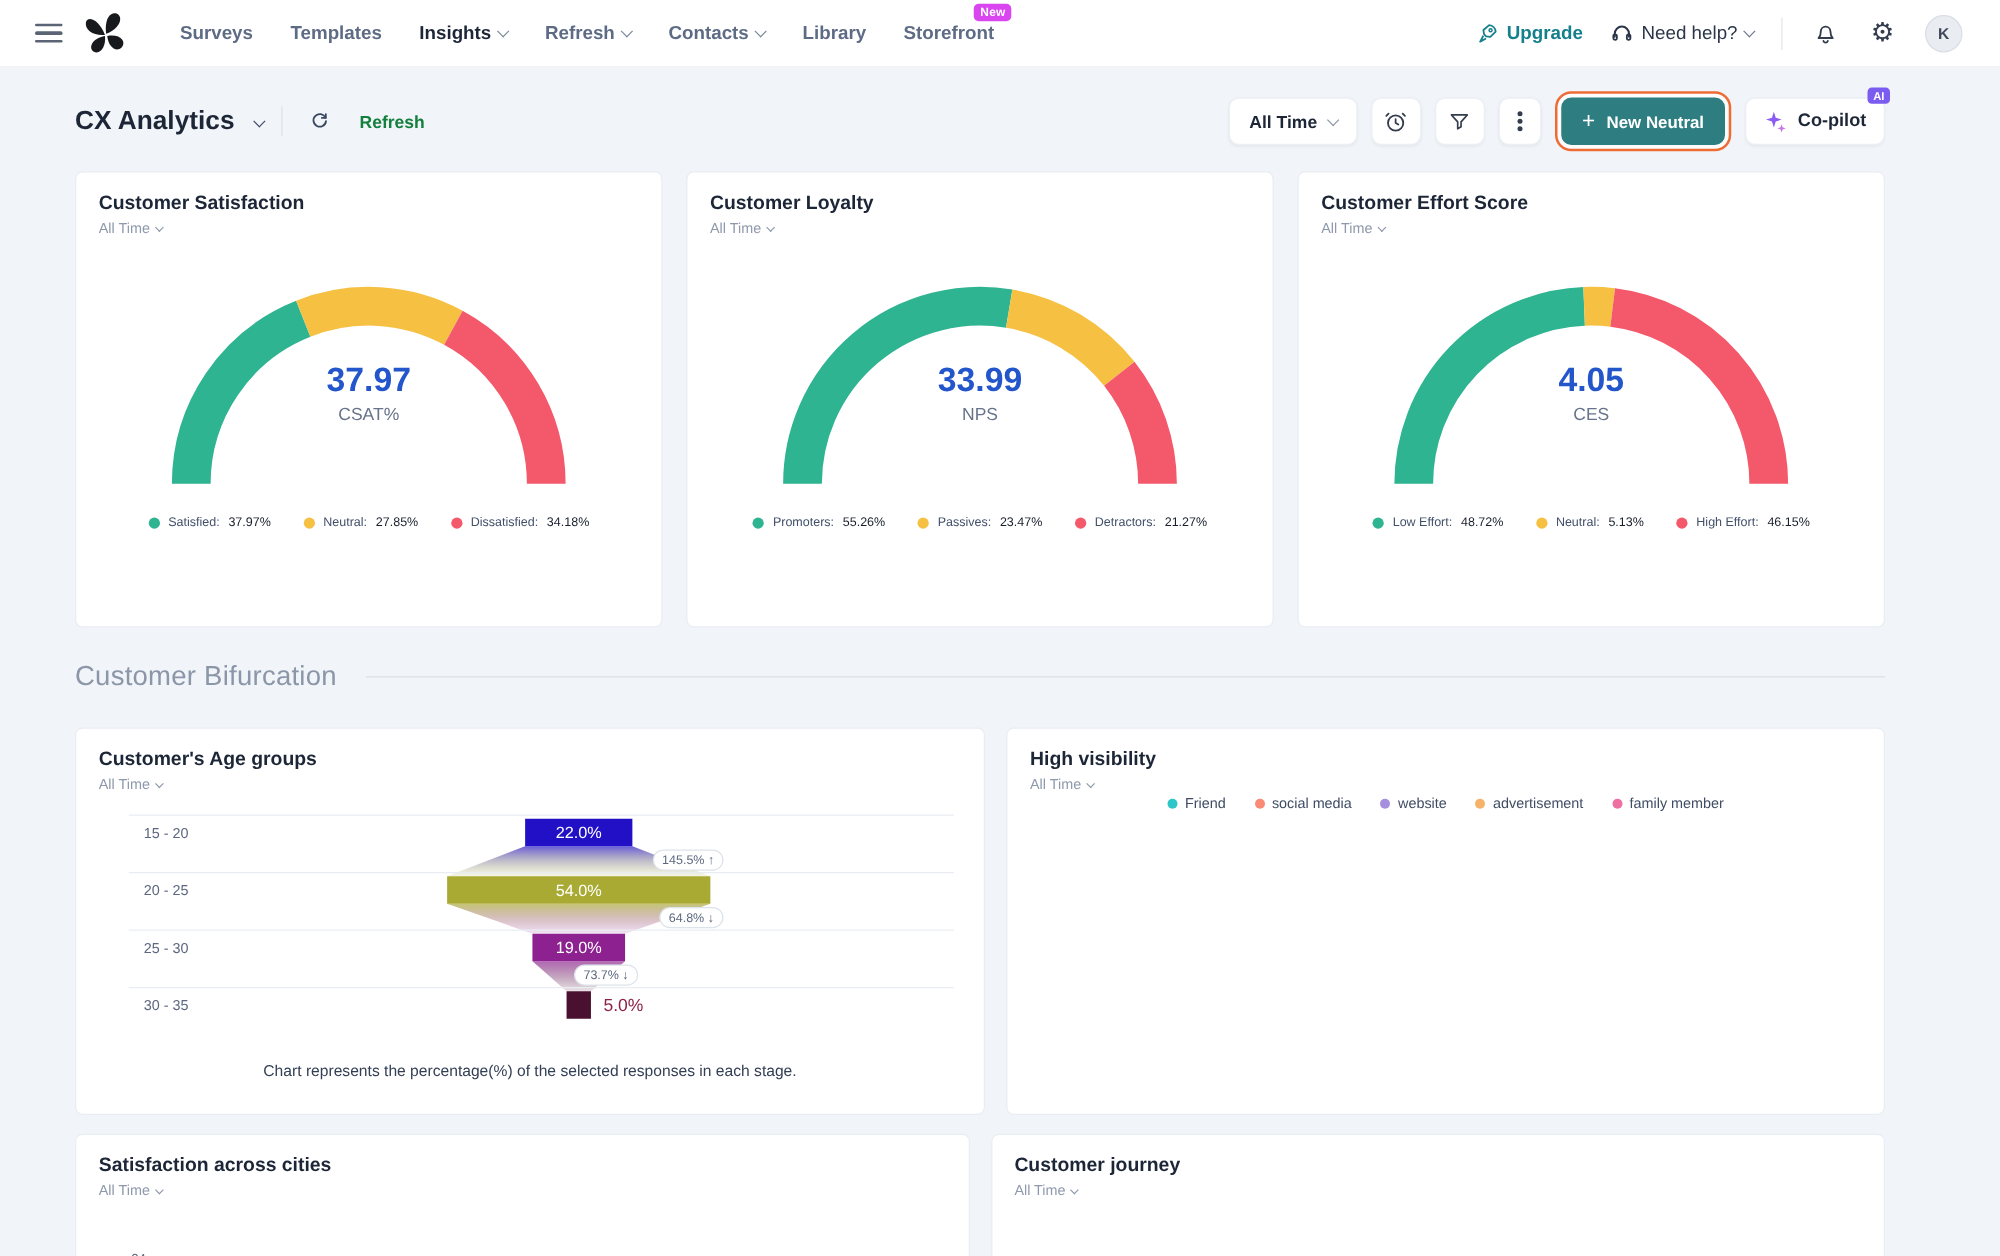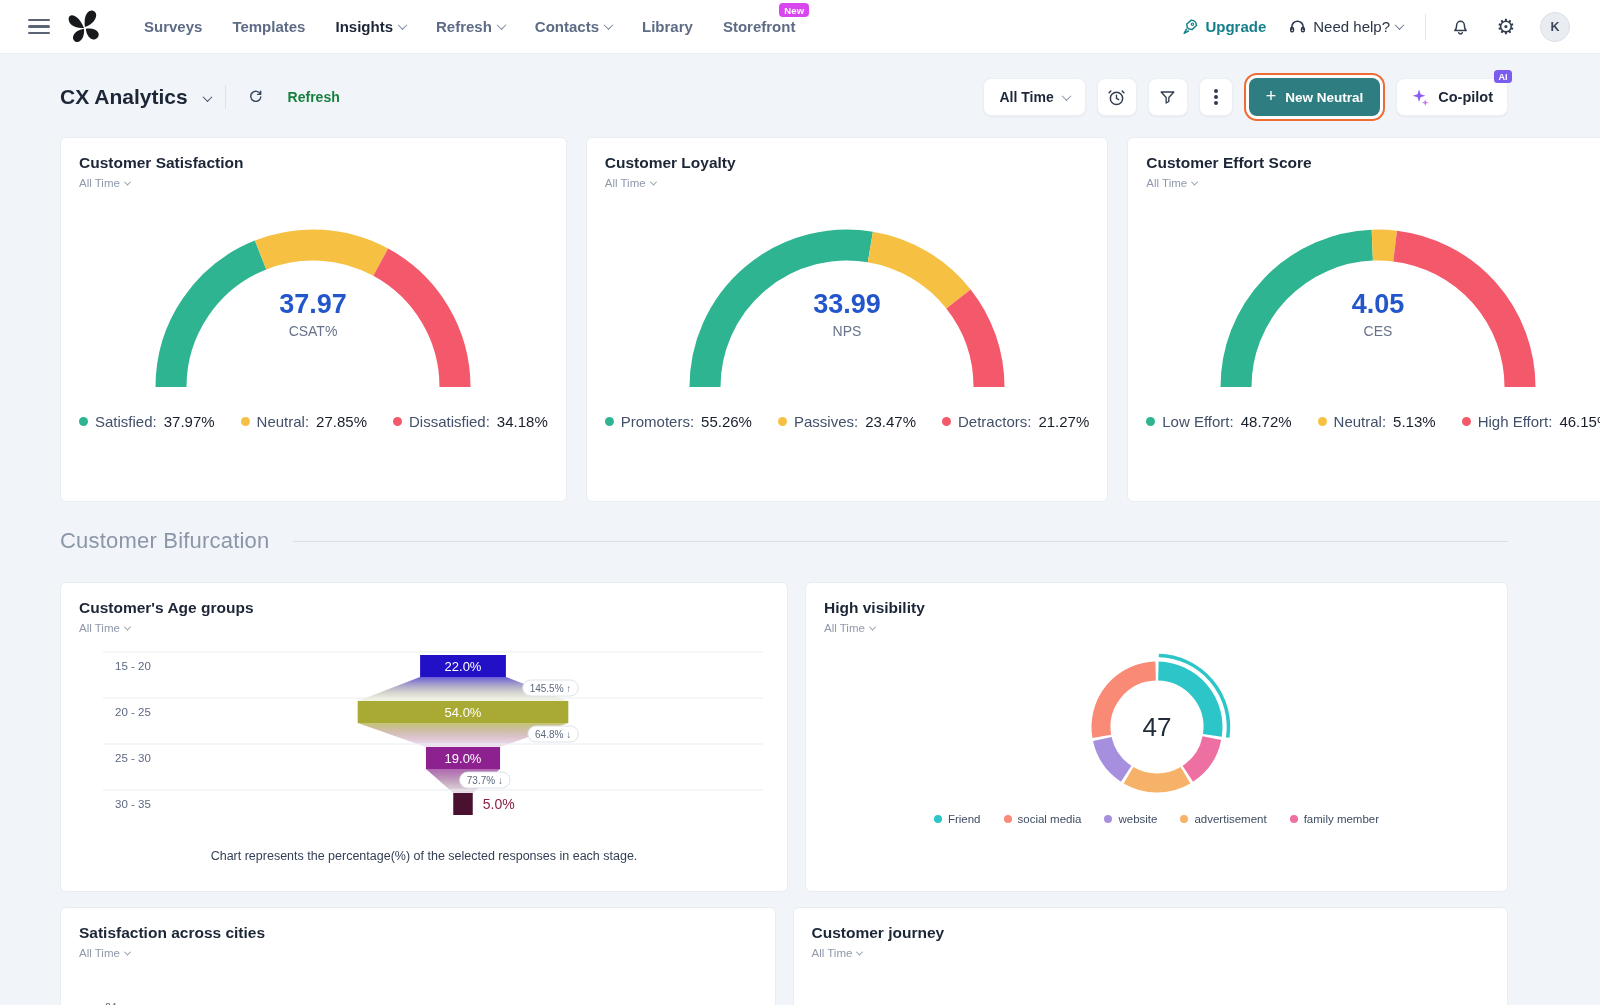--- a/index.html
+++ b/index.html
@@ -64,21 +64,21 @@
   .card-title{font-size:15.5px;font-weight:700;color:#1c2637}
   .card-filter{margin-top:5px;font-size:11.5px;color:#8e99ab;display:flex;align-items:center;gap:5px;
     cursor:pointer;width:max-content}
   .card-filter .chev{width:5px;height:5px;border-width:1.4px;color:#8e99ab}
 
   .gauge-wrap{display:flex;justify-content:center;margin-top:26px}
   svg text.gauge-val{font-size:27px;font-weight:700;fill:#2456cb;font-family:"Liberation Sans",sans-serif}
   svg text.gauge-sub{font-size:14px;fill:#67738a;font-family:"Liberation Sans",sans-serif}
 
   .legend{display:flex;justify-content:center;gap:26px;margin-top:22px}
-  .legend-item{display:flex;align-items:center;gap:7px;font-size:15px;color:#42506a;white-space:nowrap}
+  .legend-item{display:flex;align-items:center;gap:7px;font-size:10px;color:#42506a;white-space:nowrap}
   .dot{width:9px;height:9px;border-radius:50%;flex:0 0 auto}
   .lg-value{font-weight:400;color:#181f2c}
 
   
   .section-head{display:flex;align-items:center;margin:26px 0 28px}
   .section-title{font-size:22px;font-weight:400;color:#8b96a9;letter-spacing:.2px}
   .section-line{flex:1;height:1px;background:#d9dfe9;margin-left:24px}
 
   .row2{display:flex;gap:17px}
   .row2 .card{flex:1;height:310px}
@@ -379,31 +379,20 @@
         </svg>
       <div class="funnel-caption">Chart represents the percentage(%) of the selected responses in each stage.</div>
     </div>
 
     <div class="card">
       <div class="card-title">High visibility</div>
       <div class="card-filter">
         <span>All Time</span>
           <span class="chev"></span>
       </div>
-      <div class="donut-area">
-          <svg width="240" height="168" viewBox="0 0 240 168">
-            <path d="M 121.36820197654858 29.016716572253742 A 56 56 0 0 1 175.37035733863235 93.37397923284772" stroke="#2cc5c8" stroke-width="19" fill="none"></path>
-            <path d="M 121.87165180401293 13.524501264247661 A 71.5 71.5 0 0 1 190.71463423037704 95.56837289576714" stroke="#2cc5c8" stroke-width="3.5" fill="none"></path>
-            <path d="M 64.78422192405174 94.33904981610175 A 56 56 0 0 1 118.6317980234514 29.016716572253742" stroke="#f98a76" stroke-width="19" fill="none"></path>
-            <path d="M 89.17307855524024 131.75148034275077 A 56 56 0 0 1 65.30635241328659 97.02517832135554" stroke="#a78fe0" stroke-width="19" fill="none"></path>
-            <path d="M 148.5063192820208 133.20155351222084 A 56 56 0 0 1 91.49368071797923 133.20155351222087" stroke="#f7b269" stroke-width="19" fill="none"></path>
-            <path d="M 174.89518577881643 96.06881106123106 A 56 56 0 0 1 150.82692144475976 131.75148034275077" stroke="#ee6fa2" stroke-width="19" fill="none"></path>
-            <text x="120" y="94" text-anchor="middle" class="donut-center">47</text>
-          </svg>
-        </div>
       <div class="donut-legend">
         <span class="legend-item">
           <span class="dot" style="background: rgb(44, 197, 200);"></span>
           <span>Friend</span>
         </span>
         <span class="legend-item">
           <span class="dot" style="background: rgb(249, 138, 118);"></span>
           <span>social media</span>
         </span>
         <span class="legend-item">

